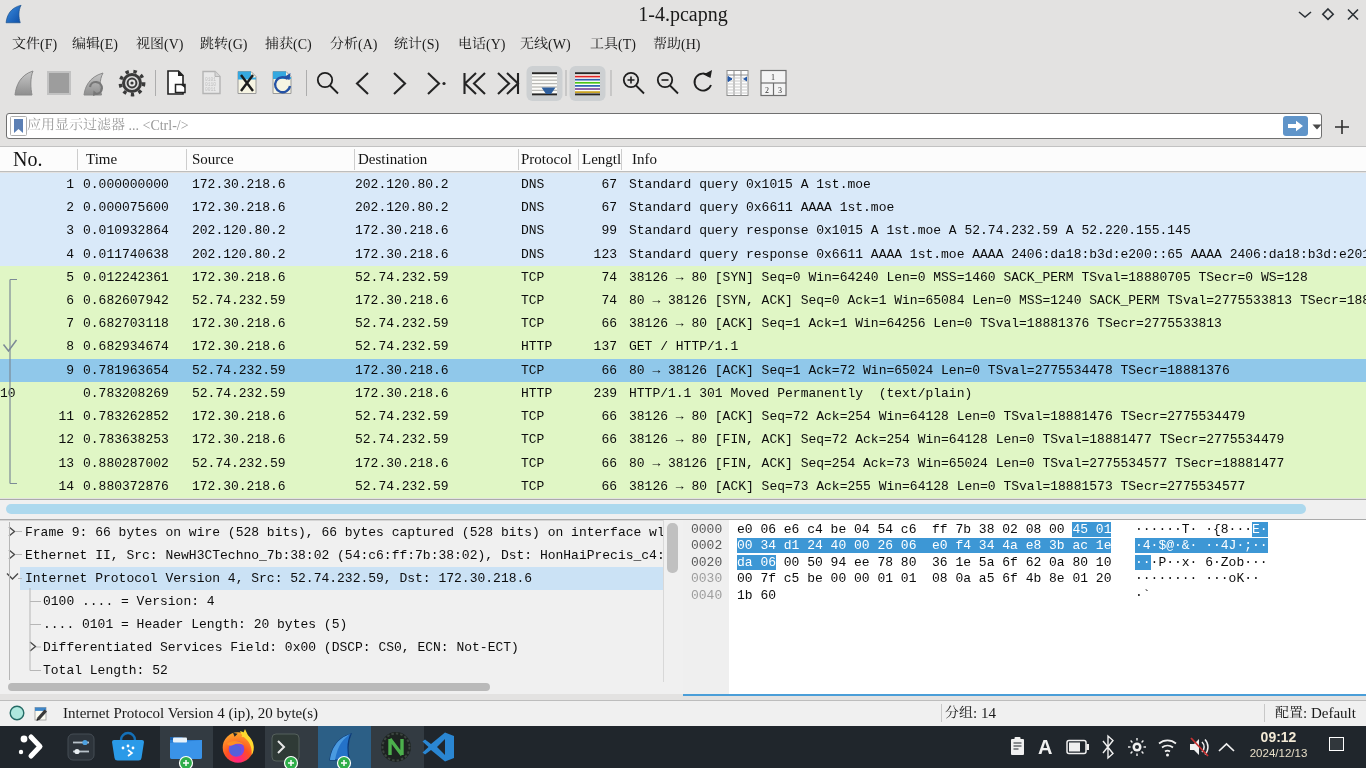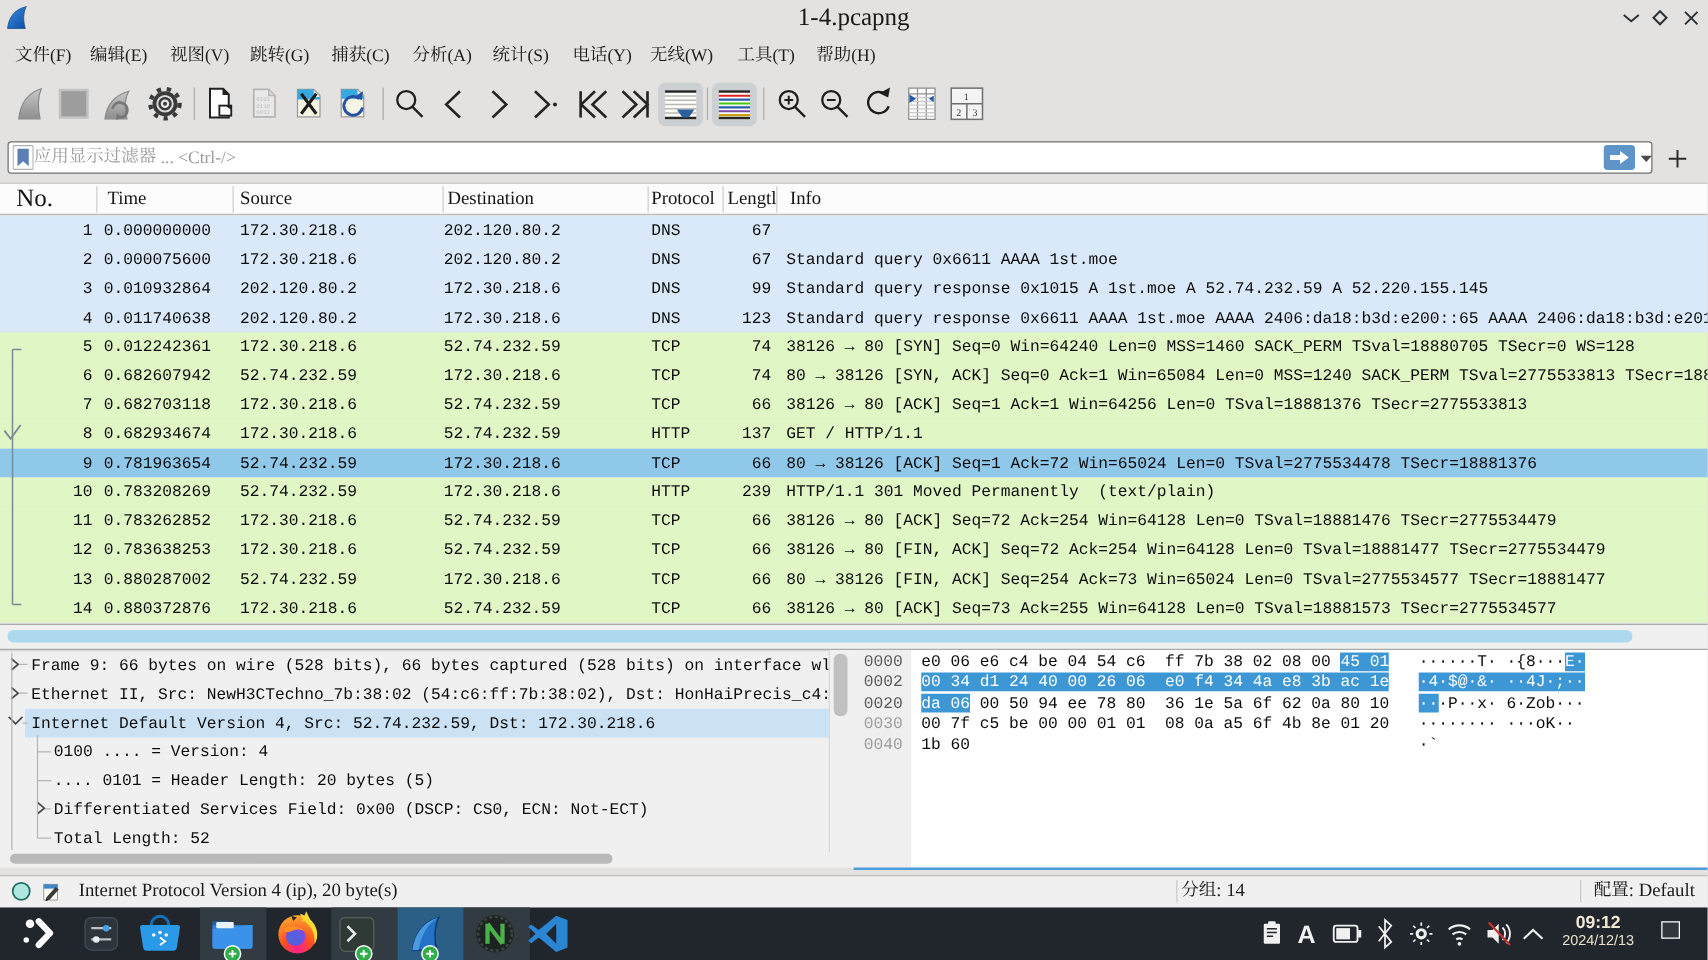--- a/index.html
+++ b/index.html
@@ -196,20 +196,21 @@
 <div class="abs" style="left:521px;top:147px;height:24px;line-height:24px;font-size:15px;color:#141414">Protocol</div>
 <div class="abs" style="left:582px;top:147px;height:24px;line-height:24px;font-size:15px;color:#141414">Lengtl</div>
 <div class="abs" style="left:632px;top:147px;height:24px;line-height:24px;font-size:15px;color:#141414">Info</div>
 <div class="row mono" style="top:173px;height:23px;line-height:23px;background:#d9e9f9">
     <span class="cell" style="left:0;width:74px;text-align:right">1</span>
     <span class="cell" style="left:83px">0.000000000</span>
     <span class="cell" style="left:192px">172.30.218.6</span>
     <span class="cell" style="left:355px">202.120.80.2</span>
     <span class="cell" style="left:521px">DNS</span>
     <span class="cell" style="left:543px;width:74px;text-align:right">67</span>
+    <span class="cell" style="left:629px;width:737px">Standard query 0x1015 A 1st.moe</span>
   </div>
 <div class="row mono" style="top:196px;height:23px;line-height:23px;background:#d9e9f9">
     <span class="cell" style="left:0;width:74px;text-align:right">2</span>
     <span class="cell" style="left:83px">0.000075600</span>
     <span class="cell" style="left:192px">172.30.218.6</span>
     <span class="cell" style="left:355px">202.120.80.2</span>
     <span class="cell" style="left:521px">DNS</span>
     <span class="cell" style="left:543px;width:74px;text-align:right">67</span>
     <span class="cell" style="left:629px;width:737px">Standard query 0x6611 AAAA 1st.moe</span>
   </div>
@@ -270,21 +271,21 @@
 <div class="row mono" style="top:359px;height:23px;line-height:23px;background:#90c8ea">
     <span class="cell" style="left:0;width:74px;text-align:right">9</span>
     <span class="cell" style="left:83px">0.781963654</span>
     <span class="cell" style="left:192px">52.74.232.59</span>
     <span class="cell" style="left:355px">172.30.218.6</span>
     <span class="cell" style="left:521px">TCP</span>
     <span class="cell" style="left:543px;width:74px;text-align:right">66</span>
     <span class="cell" style="left:629px;width:737px">80 → 38126 [ACK] Seq=1 Ack=72 Win=65024 Len=0 TSval=2775534478 TSecr=18881376</span>
   </div>
 <div class="row mono" style="top:382px;height:23px;line-height:23px;background:#e0f6c5">
-    <span class="cell" style="left:0;width:74px;text-align:right">10</span>
+    <span class="cell" style="left:0;width:74px;">10</span>
     <span class="cell" style="left:83px">0.783208269</span>
     <span class="cell" style="left:192px">52.74.232.59</span>
     <span class="cell" style="left:355px">172.30.218.6</span>
     <span class="cell" style="left:521px">HTTP</span>
     <span class="cell" style="left:543px;width:74px;text-align:right">239</span>
     <span class="cell" style="left:629px;width:737px">HTTP/1.1 301 Moved Permanently  (text/plain)</span>
   </div>
 <div class="row mono" style="top:405px;height:23px;line-height:23px;background:#e0f6c5">
     <span class="cell" style="left:0;width:74px;text-align:right">11</span>
     <span class="cell" style="left:83px">0.783262852</span>
@@ -328,21 +329,21 @@
 <path d="M3.5 80.5 l5 6.5 8 -11" stroke-width="1.5"></path>
 </g>
   </svg>
 <div class="abs" style="left:0;top:499px;width:1366px;height:21px;background:#f0f0f0;border-top:1px solid #aaa;border-bottom:1px solid #aaa"></div>
 <div class="abs" style="left:6px;top:504px;width:1300px;height:10px;background:#add9ee;border-radius:5px"></div>
 <div class="abs" style="left:0;top:520px;width:683px;height:174px;background:#f0f0f0"></div>
 <div class="abs" style="left:20px;top:567px;width:643px;height:23px;background:#cbe2f5"></div>
 <div class="abs" style="left:0;top:520px;width:683px;height:1px;background:#d5d5d5"></div>
 <div class="dl mono" style="top:521px"><span style="position:absolute;left:25px">Frame 9: 66 bytes on wire (528 bits), 66 bytes captured (528 bits) on interface wl</span></div>
 <div class="dl mono" style="top:544px"><span style="position:absolute;left:25px">Ethernet II, Src: NewH3CTechno_7b:38:02 (54:c6:ff:7b:38:02), Dst: HonHaiPrecis_c4:</span></div>
-<div class="dl mono" style="top:567px"><span style="position:absolute;left:25px">Internet Default Version 4, Src: 52.74.232.59, Dst: 172.30.218.6</span></div>
+<div class="dl mono" style="top:567px"><span style="position:absolute;left:25px">Internet Protocol Version 4, Src: 52.74.232.59, Dst: 172.30.218.6</span></div>
 <div class="dl mono" style="top:590px"><span style="position:absolute;left:43px">0100 .... = Version: 4</span></div>
 <div class="dl mono" style="top:613px"><span style="position:absolute;left:43px">.... 0101 = Header Length: 20 bytes (5)</span></div>
 <div class="dl mono" style="top:636px"><span style="position:absolute;left:43px">Differentiated Services Field: 0x00 (DSCP: CS0, ECN: Not-ECT)</span></div>
 <div class="dl mono" style="top:659px"><span style="position:absolute;left:43px">Total Length: 52</span></div>
 <svg class="abs" style="left:0;top:520px" width="50" height="162" viewBox="0 0 50 162">
 <g stroke="#4a4a4a" stroke-width="1.4" fill="none">
 <path d="M9 7 l5.5 4.5 -5.5 4.5"></path>
 <path d="M9 30 l5.5 4.5 -5.5 4.5"></path>
 <path d="M7 53.5 l5.5 5.5 5.5 -5.5"></path>
 <path d="M30 122 l5.5 4.5 -5.5 4.5"></path>

